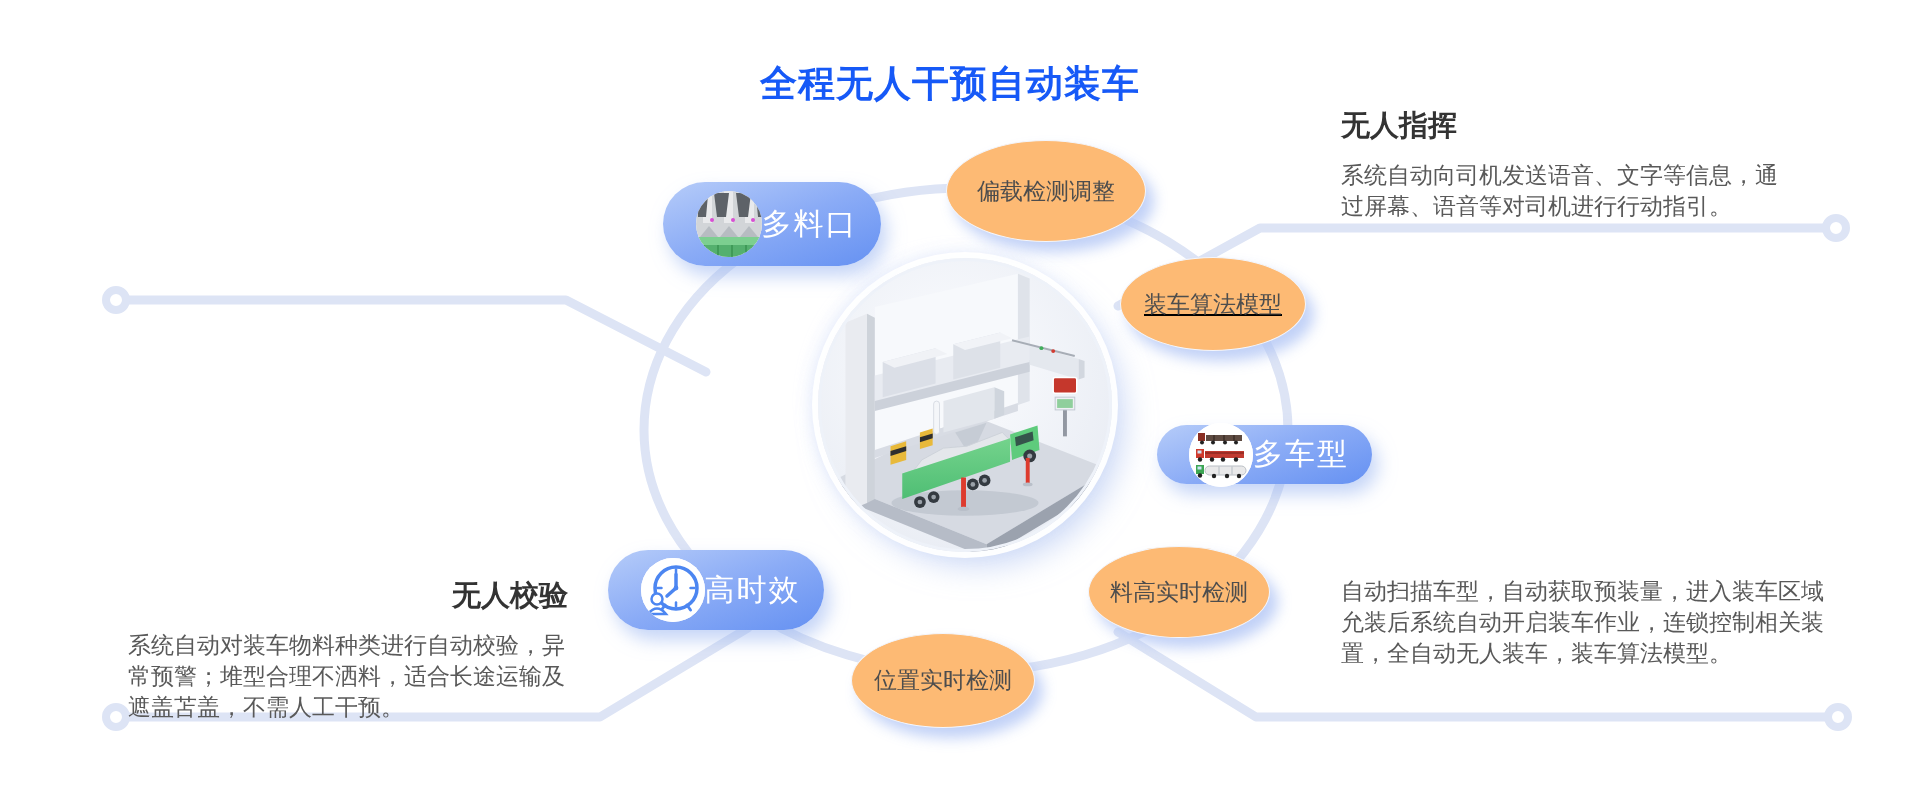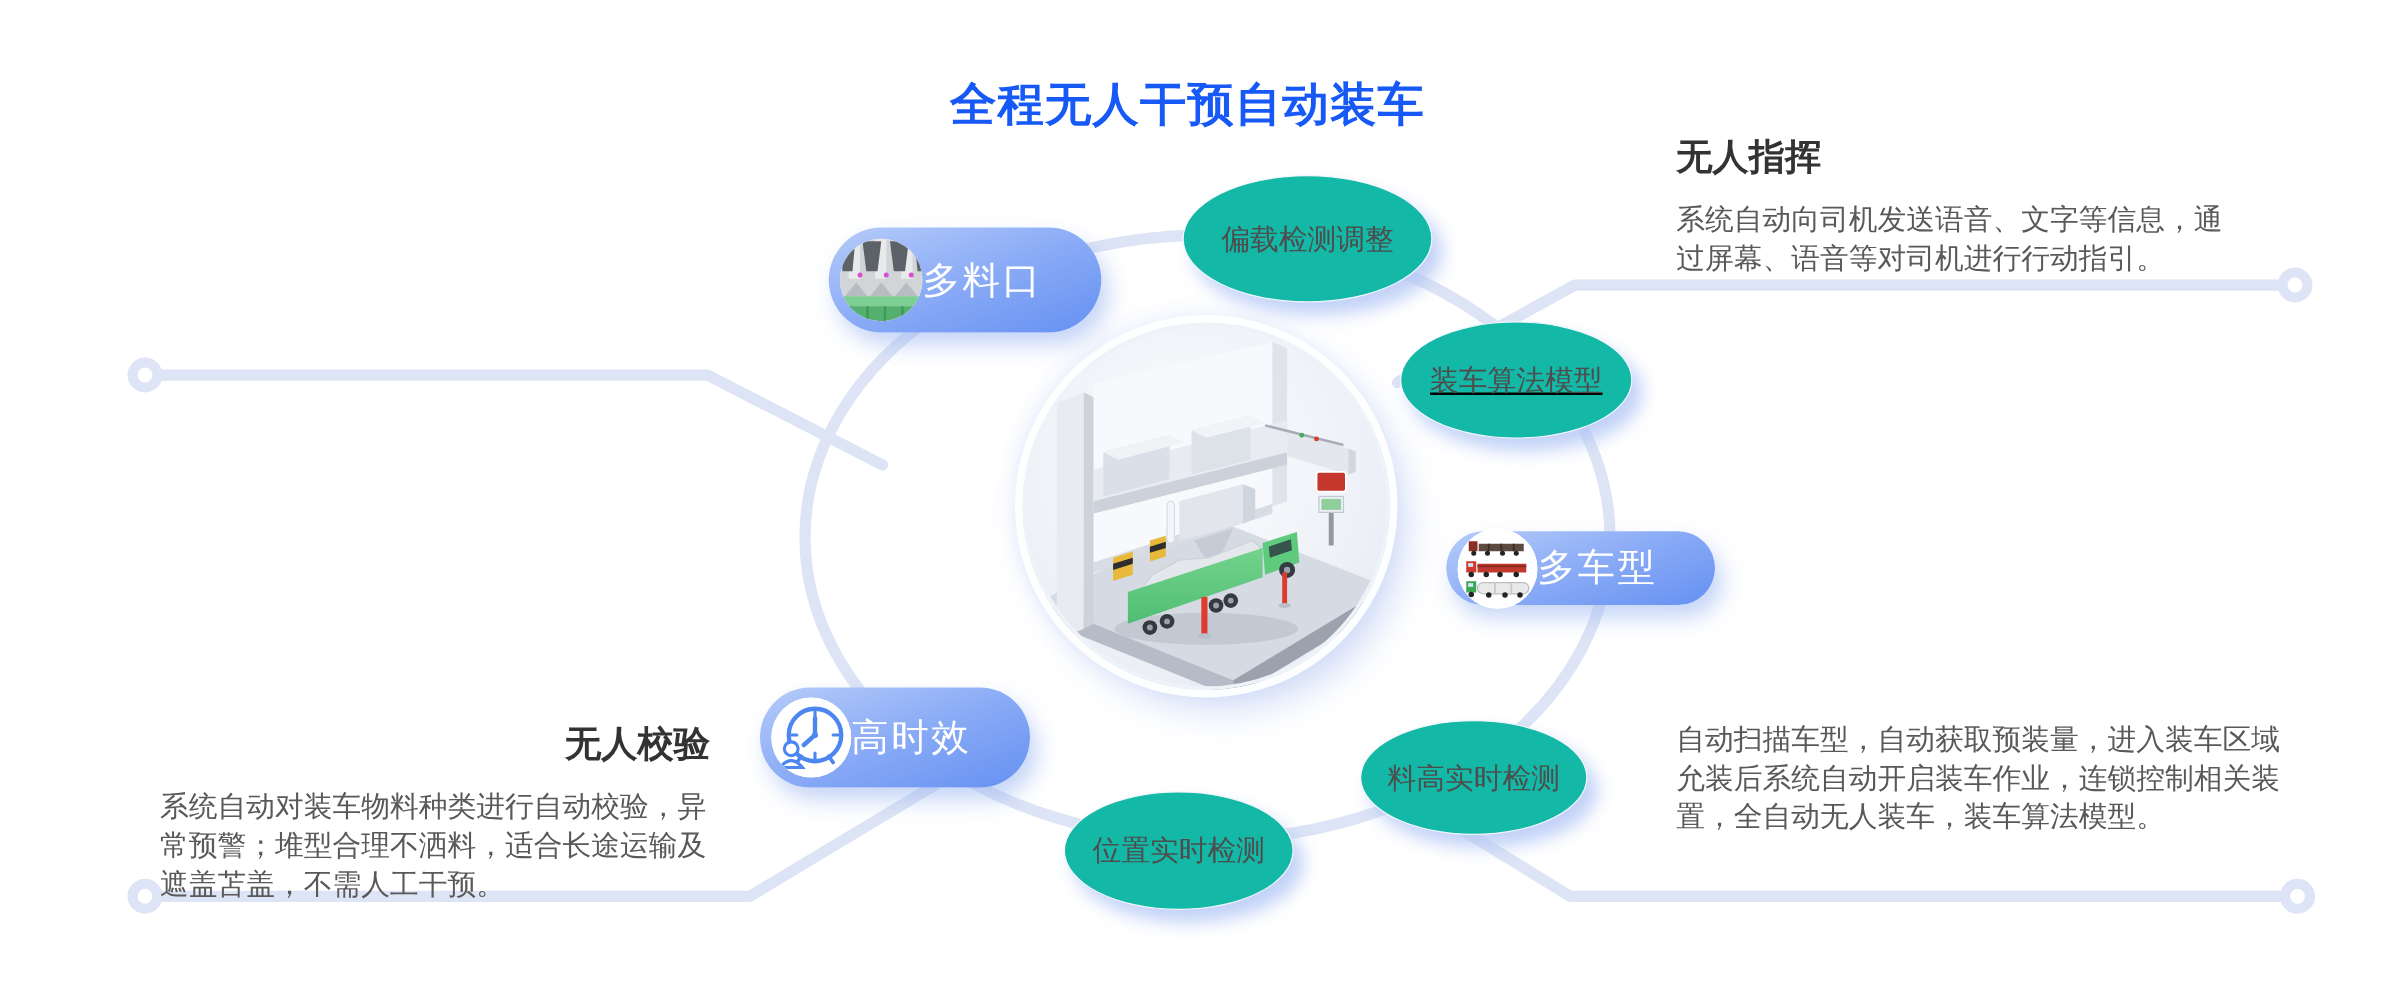--- a/index.html
+++ b/index.html
@@ -29,35 +29,36 @@
   .center-photo{
     position:absolute;left:818px;top:258px;width:294px;height:294px;
     border-radius:50%;overflow:hidden;z-index:1;
     box-shadow:0 0 0 6px rgba(255,255,255,.95), 12px 14px 30px rgba(170,192,240,.6), -6px -4px 18px rgba(190,205,245,.4);
     background:#eef1f6;
   }
   .center-photo svg{display:block;width:100%;height:100%;}
 
   .bubble{
     position:absolute;z-index:2;display:flex;align-items:center;justify-content:center;
-    background:#14b8a6;border-radius:50%;border:1px solid #f3f6fd;
+    background:#fdba74;border-radius:50%;border:1px solid #f3f6fd;
     box-shadow:8px 10px 14px rgba(178,197,245,.8);
   }
   .bubble span{font-size:23px;color:var(--bubble-text,#4d4d4d);white-space:nowrap;}
   .bubble-offload{left:946px;top:140px;width:200px;height:102px;}
   .bubble-algorithm{left:1120px;top:257px;width:186px;height:94px;text-decoration:underline;}
   .bubble-measure{left:597px;top:357px;width:182px;height:94px;}
-  .bubble-height{left:1088px;top:576px;width:182px;height:92px;text-align:center;}
+  .bubble-height{left:1088px;top:546px;width:182px;height:92px;text-align:center;}
   .bubble-position{left:851px;top:633px;width:184px;height:95px;}
 
   .pill{
     position:absolute;z-index:3;display:flex;align-items:center;
     padding-left:9px;border-radius:50px;
     background:linear-gradient(160deg,var(--pill-start,#b6ccf9) 0%, #8aabf6 50%, var(--pill-end,#6591f2) 100%);
     box-shadow:6px 10px 18px rgba(150,178,240,.55);
+    justify-content:center;
   }
   .pill-outlets{left:663px;top:182px;width:218px;height:84px;}
   .pill-trucks{left:1157px;top:425px;width:215px;height:59px;}
   .pill-efficiency{left:608px;top:550px;width:216px;height:80px;}
   .pill .pill-icon{flex:0 0 auto;width:66px;height:66px;border-radius:50%;overflow:hidden;background:#ffffff;}
   .pill-efficiency .pill-icon,.pill-trucks .pill-icon{width:64px;height:64px;}
   .pill .pill-icon svg{display:block;width:100%;height:100%;}
   .pill span{font-size:30px;color:#ffffff;letter-spacing:2px;white-space:nowrap;}
 
   .block{position:absolute;z-index:4;}

